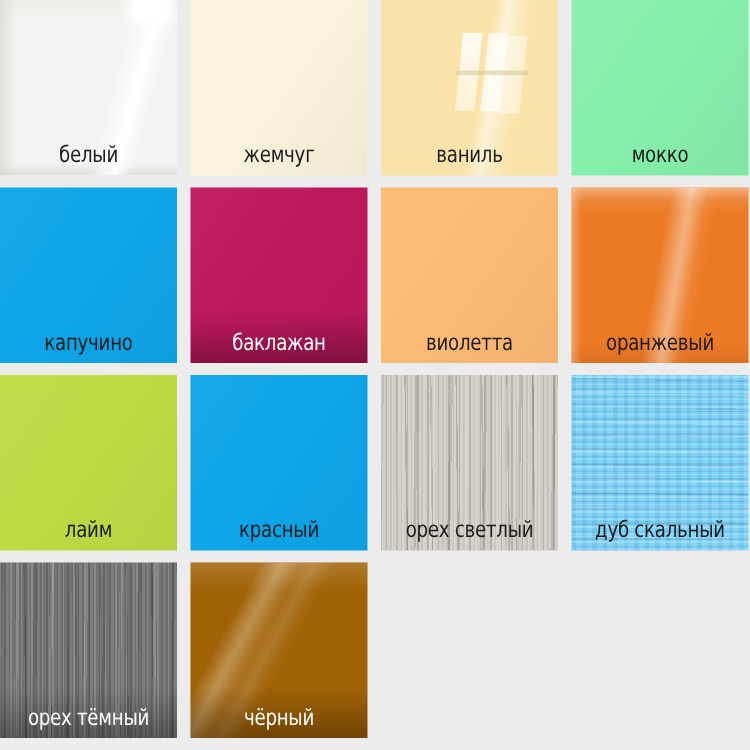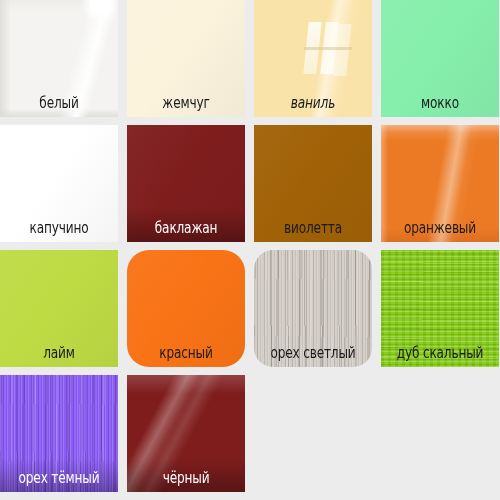--- a/index.html
+++ b/index.html
@@ -159,66 +159,66 @@
 
 <div id="swatch-grid" style="grid-template-columns: repeat(4, 118px); grid-template-rows: repeat(4, 117px);">
     <div class="swatch" style="background: rgb(244, 243, 241);">
       <div class="fin fin-gloss-white"></div>
       <div class="swatch-label dark">белый</div>
     </div>
     <div class="swatch" style="background: rgb(252, 243, 221); text-decoration: underline;">
       <div class="fin fin-matte"></div>
       <div class="swatch-label dark">жемчуг</div>
     </div>
-    <div class="swatch" style="background: rgb(250, 227, 168); font-style: italic;">
+    <div class="swatch" style="background: rgb(250, 227, 168);">
       <div class="fin fin-gloss-window"></div>
       <div class="swatch-label dark">ваниль</div>
     </div>
     <div class="swatch" style="background: #86efac;">
       <div class="fin fin-matte"></div>
       <div class="swatch-label dark">мокко</div>
     </div>
-    <div class="swatch" style="background: #ffffff;">
+    <div class="swatch" style="background: #0ea5e9;">
       <div class="fin fin-matte"></div>
       <div class="swatch-label dark">капучино</div>
     </div>
-    <div class="swatch" style="background: #7f1d1d; padding-left: 22px;">
+    <div class="swatch" style="background: #be185d; padding-left: 22px;">
       <div class="fin fin-matte"></div>
       <div class="fin fin-scrim-dark"></div>
       <div class="swatch-label light">баклажан</div>
     </div>
-    <div class="swatch" style="background: #a16207;">
+    <div class="swatch" style="background: #fdba74;">
       <div class="fin fin-matte"></div>
       <div class="swatch-label dark">виолетта</div>
     </div>
     <div class="swatch" style="background: rgb(236, 122, 37);">
       <div class="fin fin-gloss-orange"></div>
       <div class="swatch-label dark">оранжевый</div>
     </div>
     <div class="swatch" style="background: rgb(190, 219, 68);">
       <div class="fin fin-matte"></div>
       <div class="swatch-label dark">лайм</div>
     </div>
-    <div class="swatch" style="background: #f97316; border-radius: 22px;">
+    <div class="swatch" style="background: #0ea5e9;">
       <div class="fin fin-matte"></div>
       <div class="swatch-label dark">красный</div>
     </div>
-    <div class="swatch" style="background: rgb(210, 204, 197); border-radius: 19px;">
+    <div class="swatch" style="background: rgb(210, 204, 197);">
       <div class="fin fin-grain-v"></div>
       <div class="swatch-label dark">орех светлый</div>
     </div>
-    <div class="swatch" style="background: #84cc16;">
+    <div class="swatch" style="background: #7dd3fc;">
       <div class="fin fin-grain-h"></div>
       <div class="swatch-label dark">дуб скальный</div>
     </div>
-    <div class="swatch" style="background: #8b5cf6;">
+    <div class="swatch" style="background: #737373;">
       <div class="fin fin-grain-v"></div>
       <div class="fin fin-scrim-dark"></div>
       <div class="swatch-label light">орех тёмный</div>
     </div>
-    <div class="swatch" style="background: #7f1d1d;">
+    <div class="swatch" style="background: #a16207;">
       <div class="fin fin-gloss-black"></div>
       <div class="fin fin-scrim-dark"></div>
       <div class="swatch-label light">чёрный</div>
     </div>
     <div class="swatch empty"></div>
     <div class="swatch empty"></div>
   </div>
 
 </body></html>

